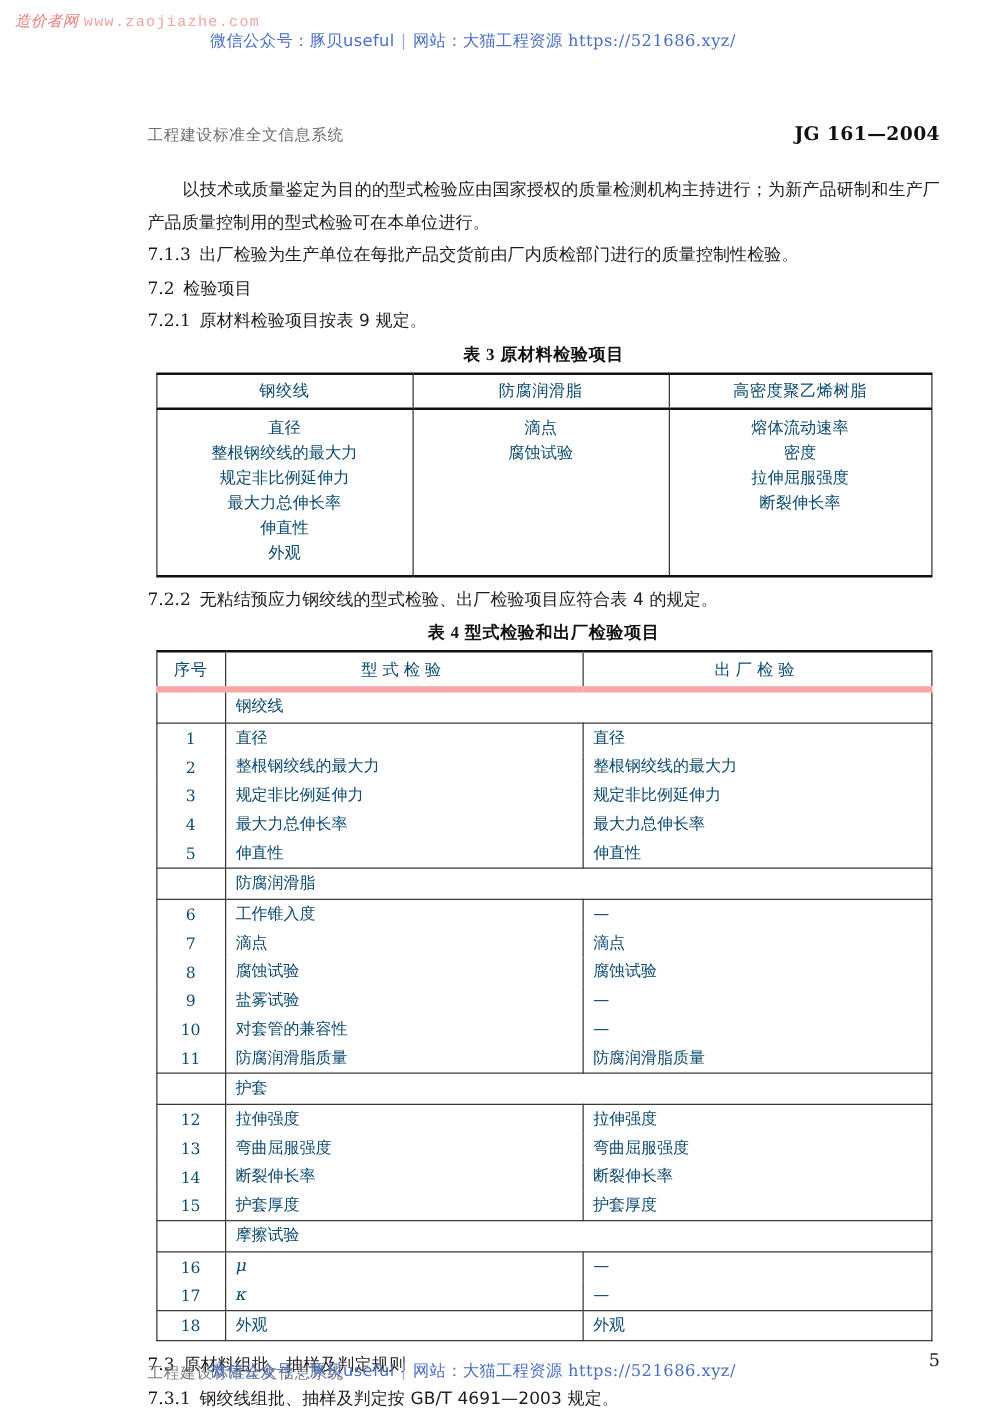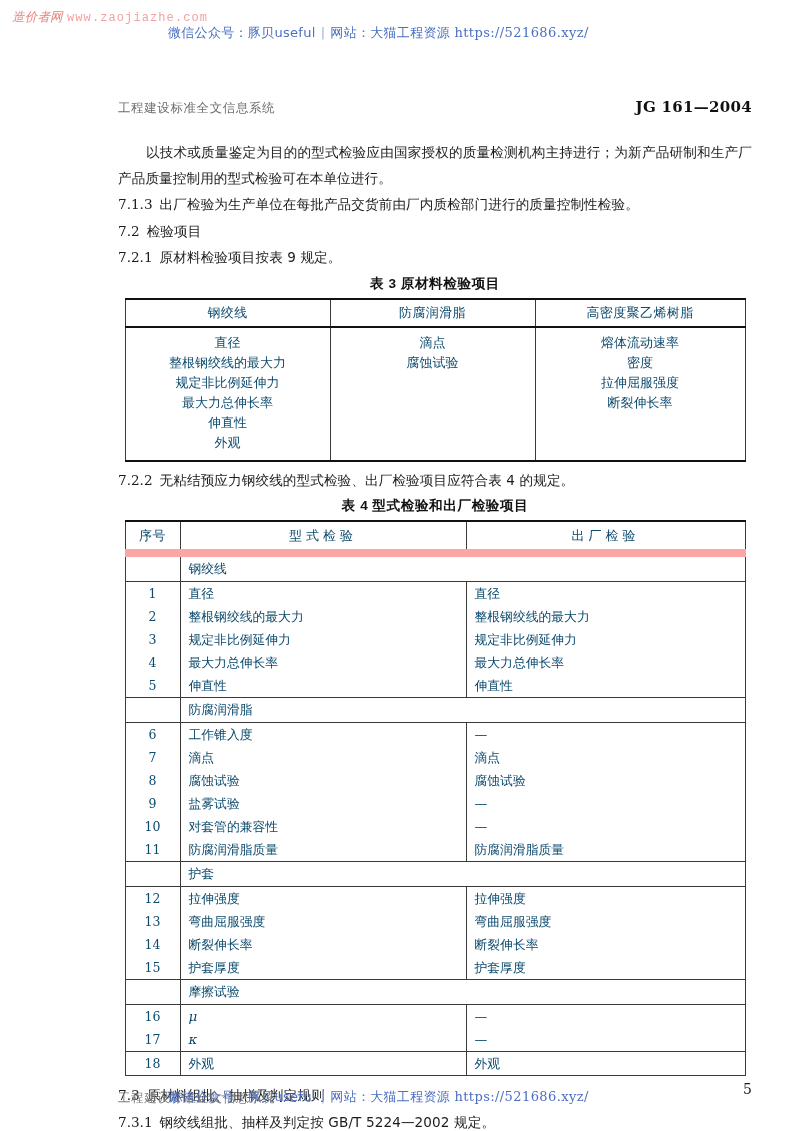--- a/index.html
+++ b/index.html
@@ -93,21 +93,21 @@
     letter-spacing: 0.1px;
     color: #1c1c1c;
   }
   p.indent { text-indent: 28px; }
   .clause-no {
     font-family: "DejaVu Serif", "Liberation Serif", serif;
     font-weight: normal;
     letter-spacing: 0px;
     padding-right: 7px;
   }
-  .num { font-family: Liberation Sans, sans-serif; margin-top: 11px; }
+  .num { font-family: Liberation Serif, serif; margin-top: 11px; }
 
   
   .tbl-caption {
     text-align: center;
     font-size: 13.6px;
     font-weight: bold;
     margin: 4px 0 5px 0;
     letter-spacing: 0.6px;
     color: #111;
   }
@@ -153,21 +153,21 @@
     margin: 0 auto;
     width: 620px;
     table-layout: fixed;
   }
   #table4 th {
     height: 27px;
     text-align: center;
     font-size: 13px;
     letter-spacing: 4px;
     border-top: 2px solid #111;
-    border-bottom: 8px solid #fca5a5;
+    border-bottom: 5px solid #fca5a5;
     margin-left: 11px;
   }
   #table4 th.c-seq { letter-spacing: 0.5px; }
   #table4 td {
     height: 23px;
     line-height: 23px;
     font-size: 12.8px;
   }
   #table4 td.seq {
     text-align: center;
@@ -426,21 +426,21 @@
         <tr class="blockstart blockend last">
           <td class="seq">18</td>
           <td class="item">外观</td>
           <td class="item">外观</td>
         </tr>
       </tbody>
   </table>
 
   <p class="para" style="margin-top:7px"><span class="clause-no">7.3</span><span>原材料组批、抽样及判定规则</span></p>
 
-  <p class="para"><span class="clause-no">7.3.1</span><span>钢绞线组批、抽样及判定按 GB/T 5224—2002 规定。</span></p>
+  <p class="para"><span class="clause-no">7.3.1</span><span>钢绞线组批、抽样及判定按 GB/T 4691—2003 规定。</span></p>
 
   <p class="para"></p>
 
 </div>
 
 <div class="wm-bottom">
   <span class="wm-foot-sys">工程建设标准全文信息系统</span>
   <span class="wm-foot-wechat">
     <span>微信公众号：豚贝useful</span><span class="sep">|</span><span>网站：大猫工程资源</span>
     <span class="url">https://521686.xyz/</span>

